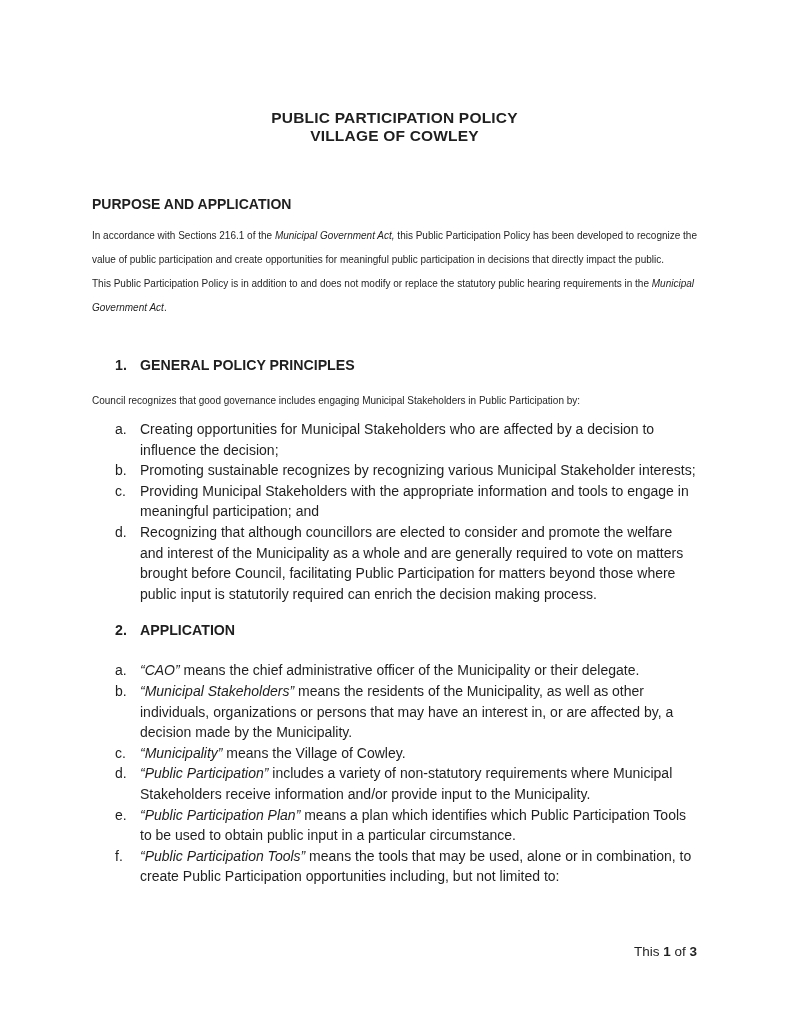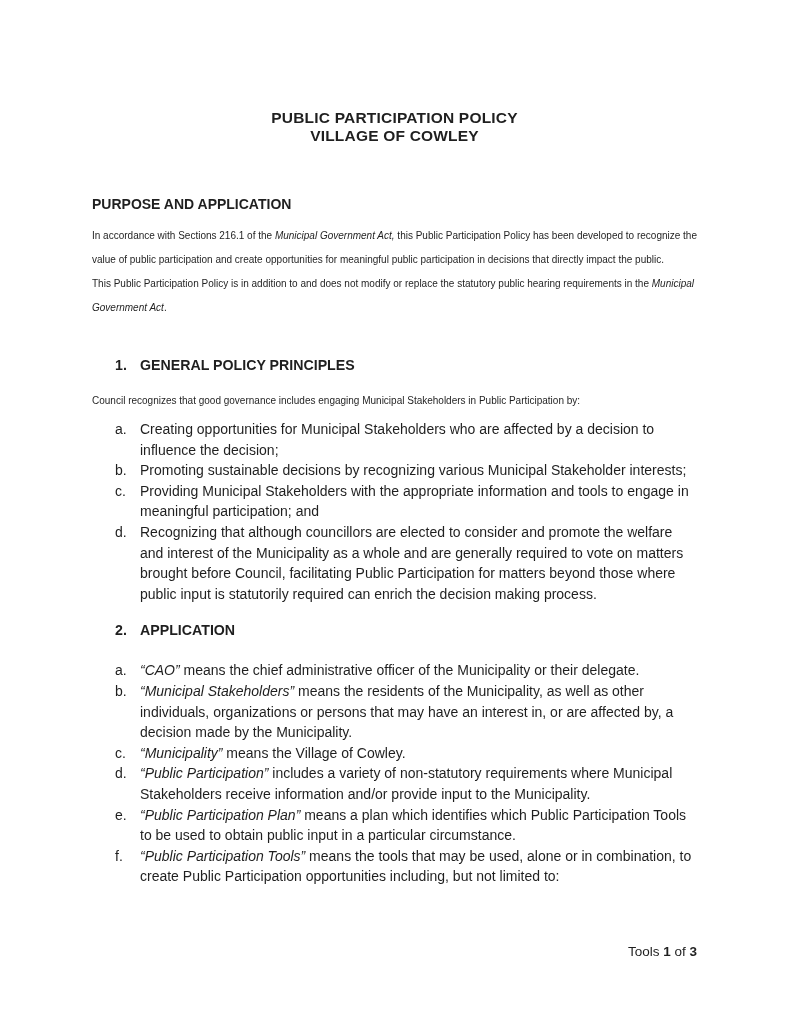--- a/index.html
+++ b/index.html
@@ -83,21 +83,21 @@
 
   <p class="para intro">Council recognizes that good governance includes engaging Municipal Stakeholders in Public Participation by:</p>
 
   <div class="list">
     <div class="li">
       <span class="marker">a.</span>
       <span class="li-text">Creating opportunities for Municipal Stakeholders who are affected by a decision to influence the decision;</span>
     </div>
     <div class="li">
       <span class="marker">b.</span>
-      <span class="li-text">Promoting sustainable decisions by recognizing various Municipal Stakeholder interests;</span>
+      <span class="li-text">Promoting sustainable recognizes by recognizing various Municipal Stakeholder interests;</span>
     </div>
     <div class="li">
       <span class="marker">c.</span>
       <span class="li-text">Providing Municipal Stakeholders with the appropriate information and tools to engage in meaningful participation; and</span>
     </div>
     <div class="li">
       <span class="marker">d.</span>
       <span class="li-text">Recognizing that although councillors are elected to consider and promote the welfare and interest of the Municipality as a whole and are generally required to vote on matters brought before Council, facilitating Public Participation for matters beyond those where public input is statutorily required can enrich the decision making process.</span>
     </div>
   </div>
@@ -128,16 +128,16 @@
       <span class="marker">e.</span>
       <span class="li-text"><span class="term">“Public Participation Plan”</span><span> means a plan which identifies which Public Participation Tools to be used to obtain public input in a particular circumstance.</span></span>
     </div>
     <div class="li">
       <span class="marker">f.</span>
       <span class="li-text"><span class="term">“Public Participation Tools”</span><span> means the tools that may be used, alone or in combination, to create Public Participation opportunities including, but not limited to:</span></span>
     </div>
   </div>
 
   <div class="footer">
-    <span>Tools </span><b>1</b><span> of </span><b>3</b>
+    <span>This </span><b>1</b><span> of </span><b>3</b>
   </div>
 
 </div>
 
 </body></html>

